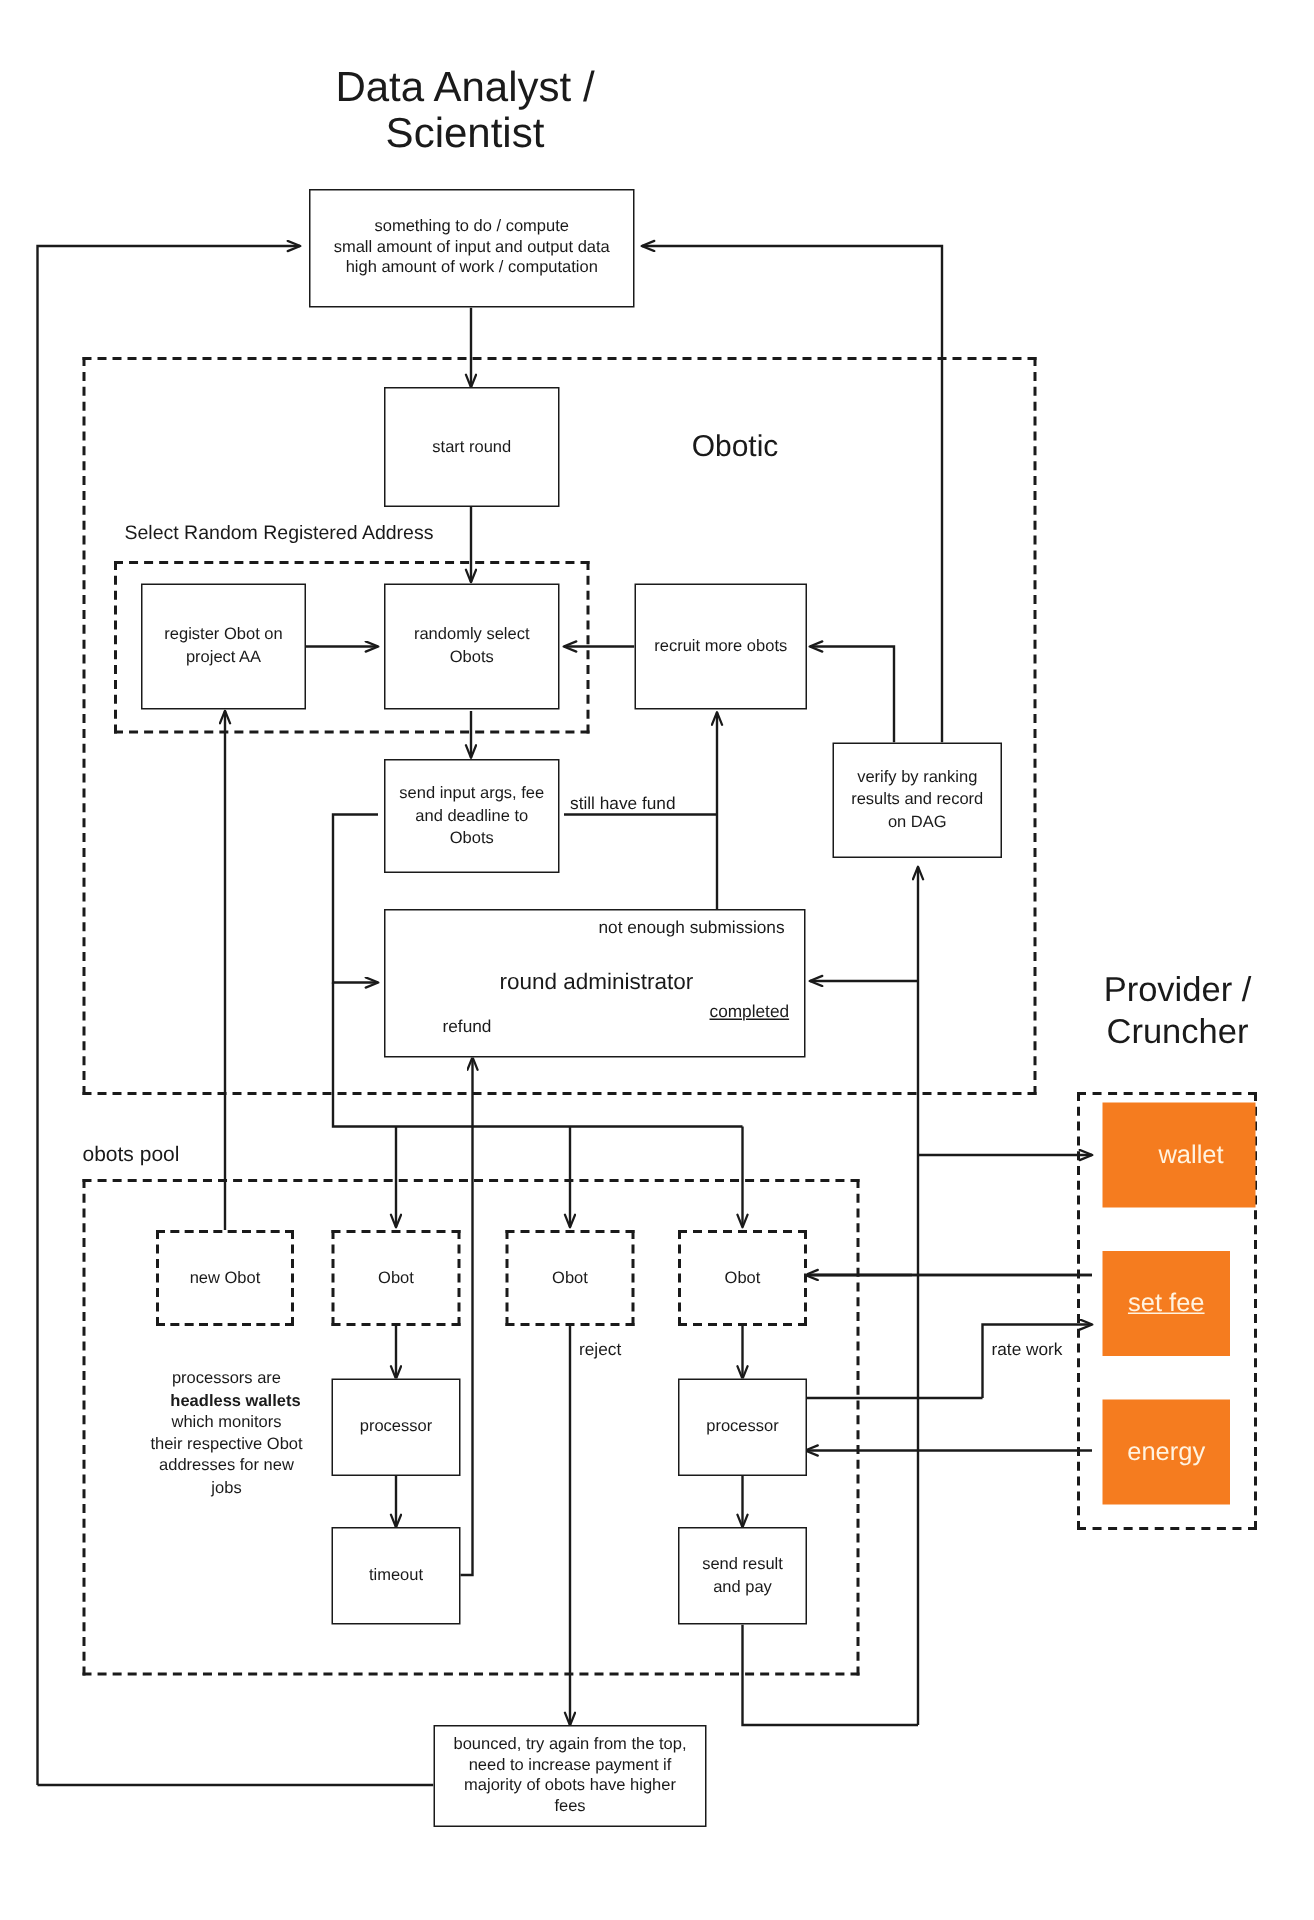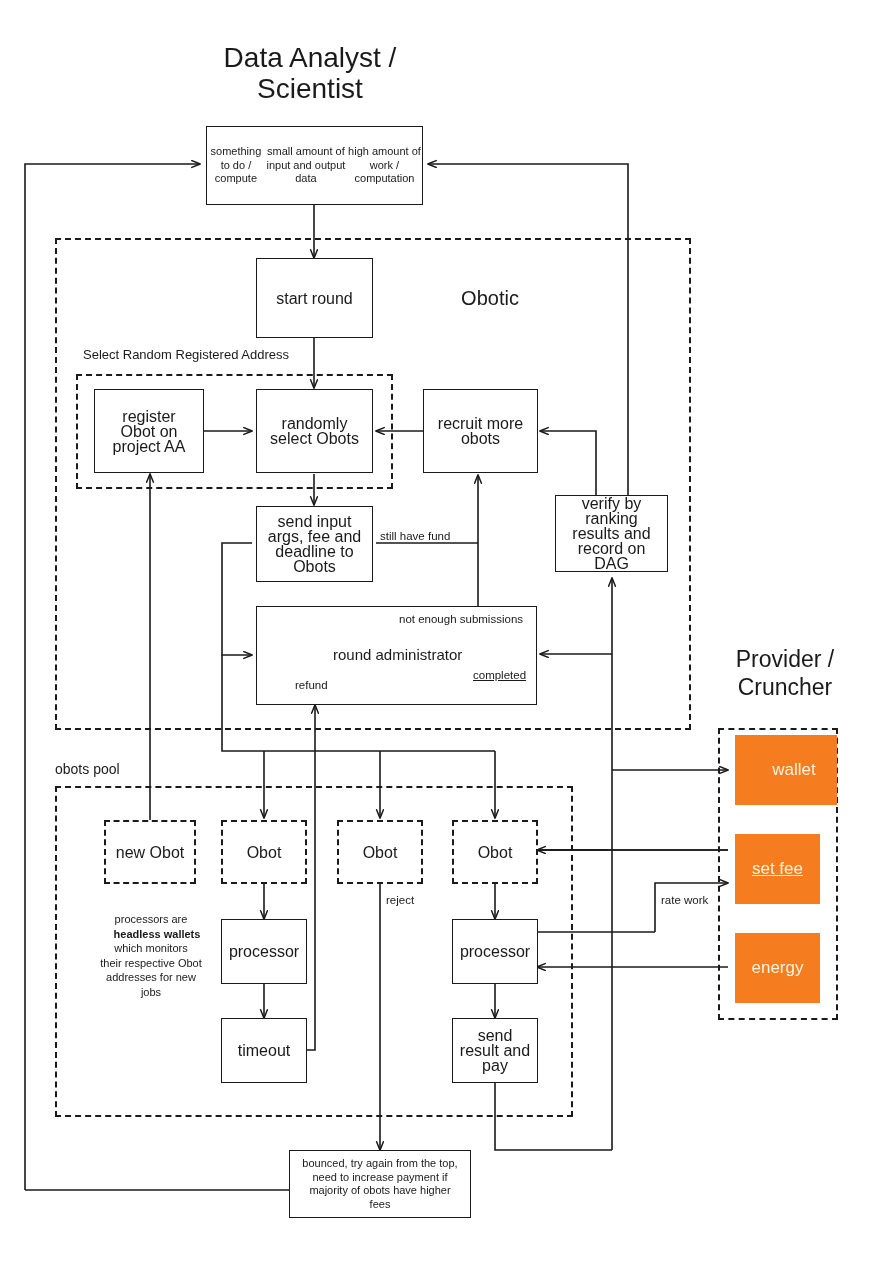--- a/index.html
+++ b/index.html
@@ -7,21 +7,21 @@
   #canvas{position:relative;width:876px;height:1280px;background:#ffffff;overflow:hidden;}
   svg#wires{position:absolute;left:0;top:0;width:876px;height:1280px;pointer-events:none;}
 
   .node{position:absolute;box-sizing:border-box;display:flex;align-items:center;
         justify-content:center;text-align:center;background:#ffffff;}
   .solid{border:1.6px solid #1a1a1a;}
   .dashnode{border:2px dashed #1a1a1a;}
   .grp{position:absolute;box-sizing:border-box;border:2px dashed #1a1a1a;background:transparent;}
 
   .t11{font-size:11px;line-height:13.5px;}
-  .t12{font-size:16px;line-height:15px;}
+  .t12{font-size:11px;line-height:15px;}
 
   .bigtitle{position:absolute;text-align:center;font-size:28px;line-height:31px;color:#1a1a1a;}
   .grplabel{position:absolute;font-size:13px;color:#1a1a1a;white-space:nowrap;}
   .edgelabel{position:absolute;font-size:11.5px;color:#1a1a1a;white-space:nowrap;background:#ffffff;padding:0 2px;}
   .innerlabel{position:absolute;font-size:11.5px;color:#1a1a1a;white-space:nowrap;}
 
   .orange{background:#F57C1F;border:none;color:#FFF3E0;font-size:17px;}
 
   .sidenote{position:absolute;text-align:center;font-size:11px;line-height:14.5px;color:#1a1a1a;}
   .sidenote b{font-weight:bold;padding-left:12px;}
@@ -118,21 +118,21 @@
     <div>Cruncher</div>
   </div>
 
   <div class="grp" style="left:55px;top:238px;width:636px;height:492px;"></div>
   <div class="grplabel" style="left:83px;top:347px;">Select Random Registered Address</div>
   <div class="grp" style="left:76px;top:374px;width:317px;height:115px;"></div>
   <div class="grplabel" style="left:55px;top:761px;font-size:14px;">obots pool</div>
   <div class="grp" style="left:55px;top:786px;width:518px;height:331px;"></div>
   <div class="grp" style="left:718px;top:728px;width:120px;height:292px;"></div>
 
-  <div class="node solid t11" style="left:206px;top:126px;width:217px;height:79px;flex-direction:row;">
+  <div class="node solid t11" style="left:206px;top:126px;width:217px;height:79px;flex-direction:column;">
     <div>something to do / compute</div>
     <div>small amount of input and output data</div>
     <div>high amount of work / computation</div>
   </div>
 
   <div class="node solid t12" style="left:256px;top:258px;width:117px;height:80px;">start round</div>
 
   <div class="node solid t12" style="left:94px;top:389px;width:110px;height:84px;padding:0 8px;">register Obot on project AA</div>
 
   <div class="node solid t12" style="left:256px;top:389px;width:117px;height:84px;padding:0 10px;">randomly select Obots</div>

